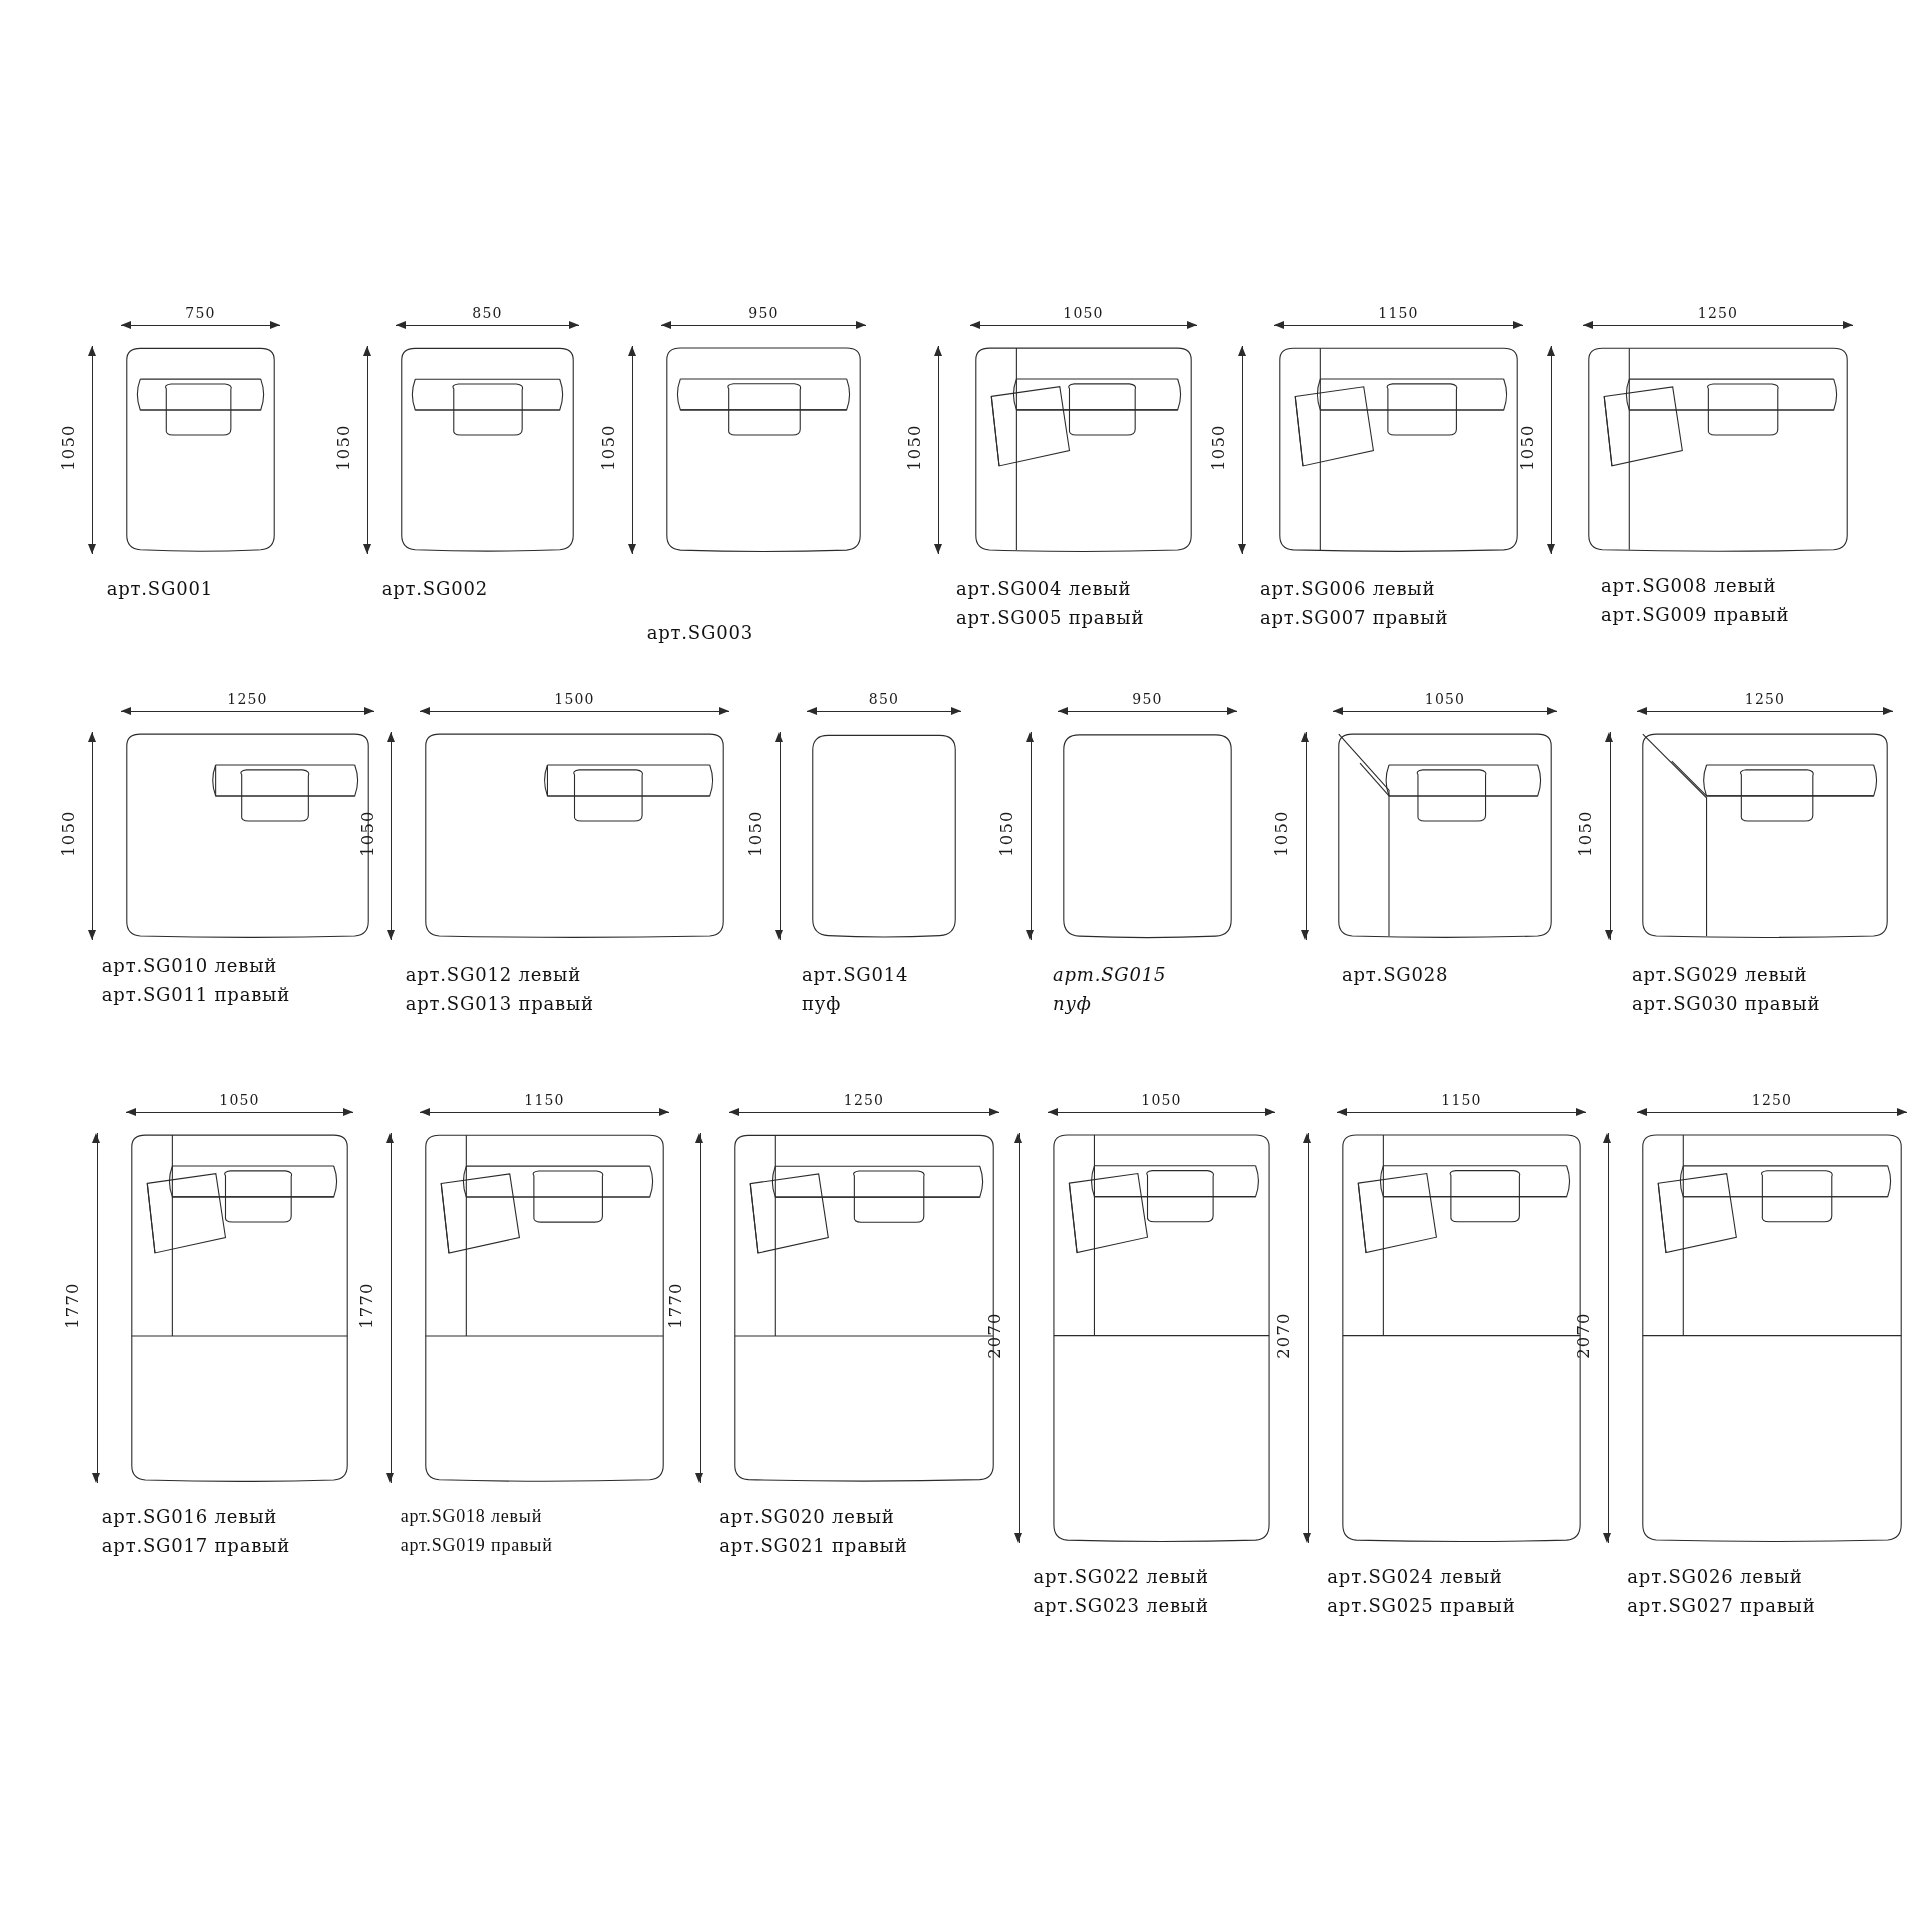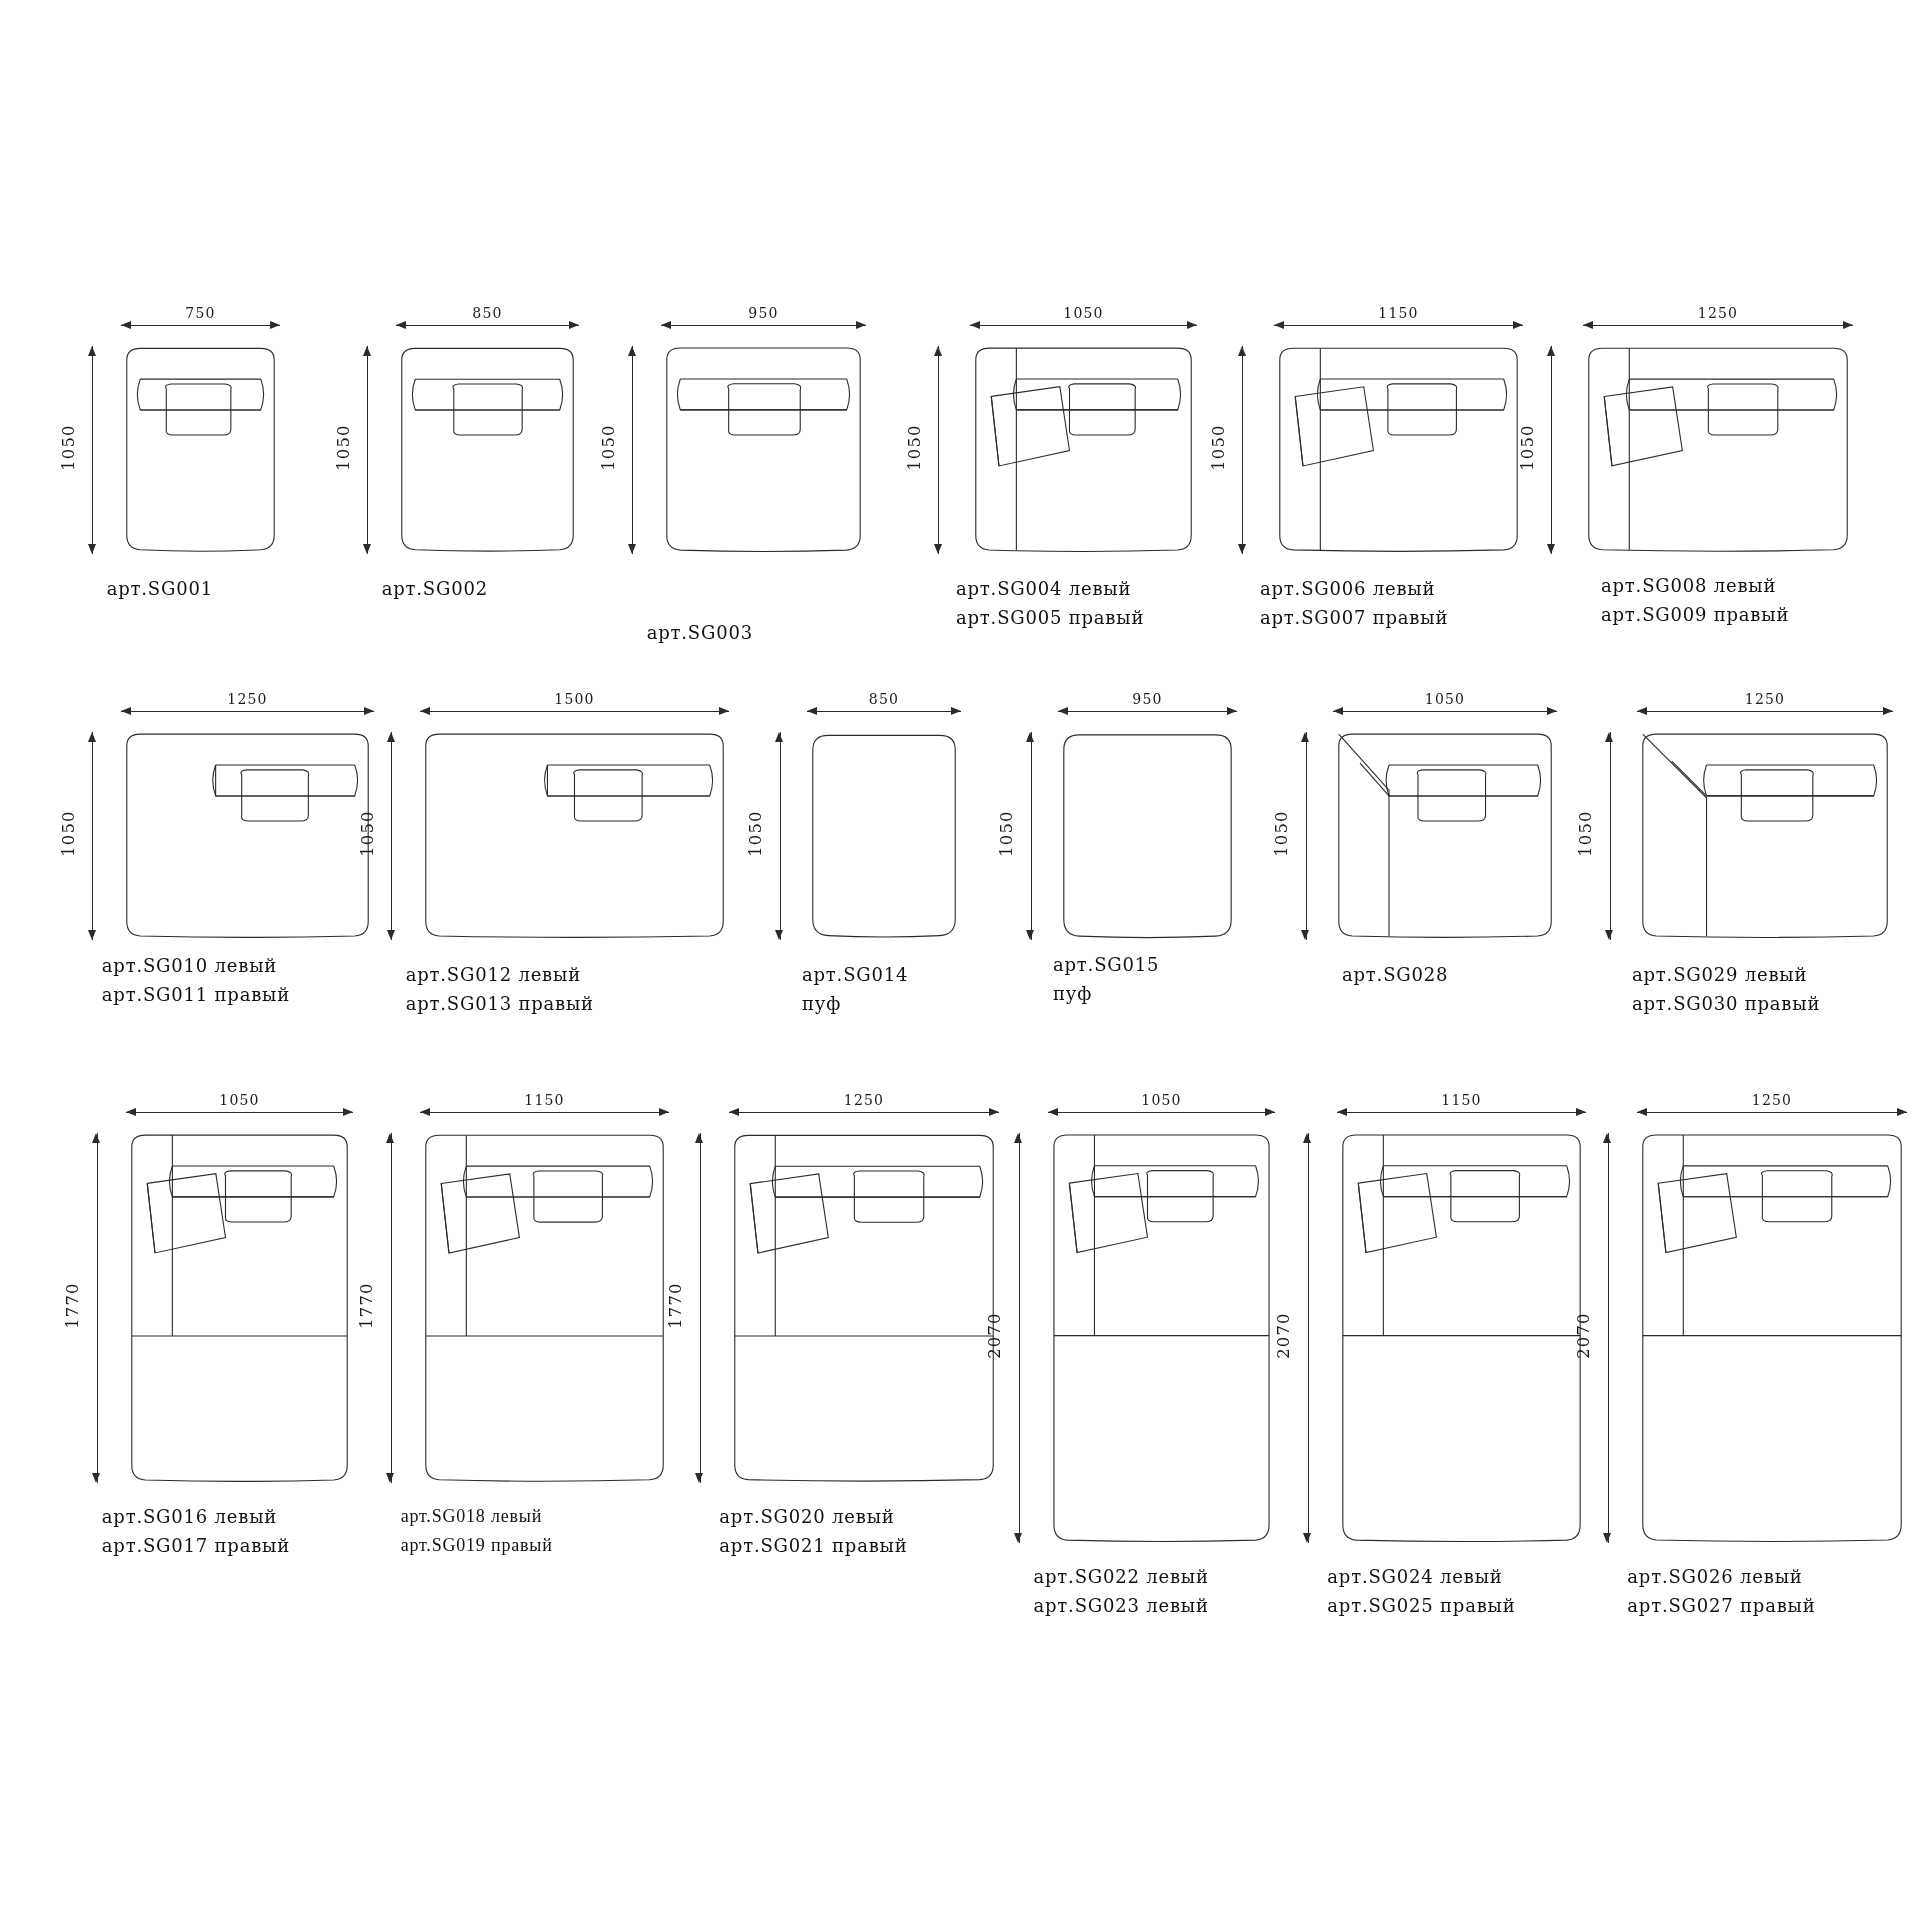--- a/index.html
+++ b/index.html
@@ -410,21 +410,21 @@
         <div class="line"></div>
           <div class="arrow-t"></div>
           <div class="arrow-b"></div>
         <div class="vtext">1050</div>
       </div>
       <div class="draw" style="left:39px;top:37px;">
         <svg width="179" height="208" viewBox="0 0 185 215" fill="none" stroke="#2b2b2b" stroke-width="1.1">
           <path d="M6 18 Q6 3 22 3 L163 3 Q179 3 179 18 L179 194 Q179 210 163 211 Q92 214 22 211 Q6 210 6 194 Z"></path>
         </svg>
       </div>
-      <div class="caption" style="left:34px;top:255px;">
+      <div class="caption" style="left:34px;top:265px;font-style:italic;">
         <div>арт.SG015</div>
         <div>пуф</div>
       </div>
     </div>
 
     <div class="cell" style="left:1294px;width:290px;">
       <div class="dim-h" style="left:39px;top:0px;width:224px;">
         <div class="line"></div>
           <div class="arrow-l"></div>
           <div class="arrow-r"></div>

